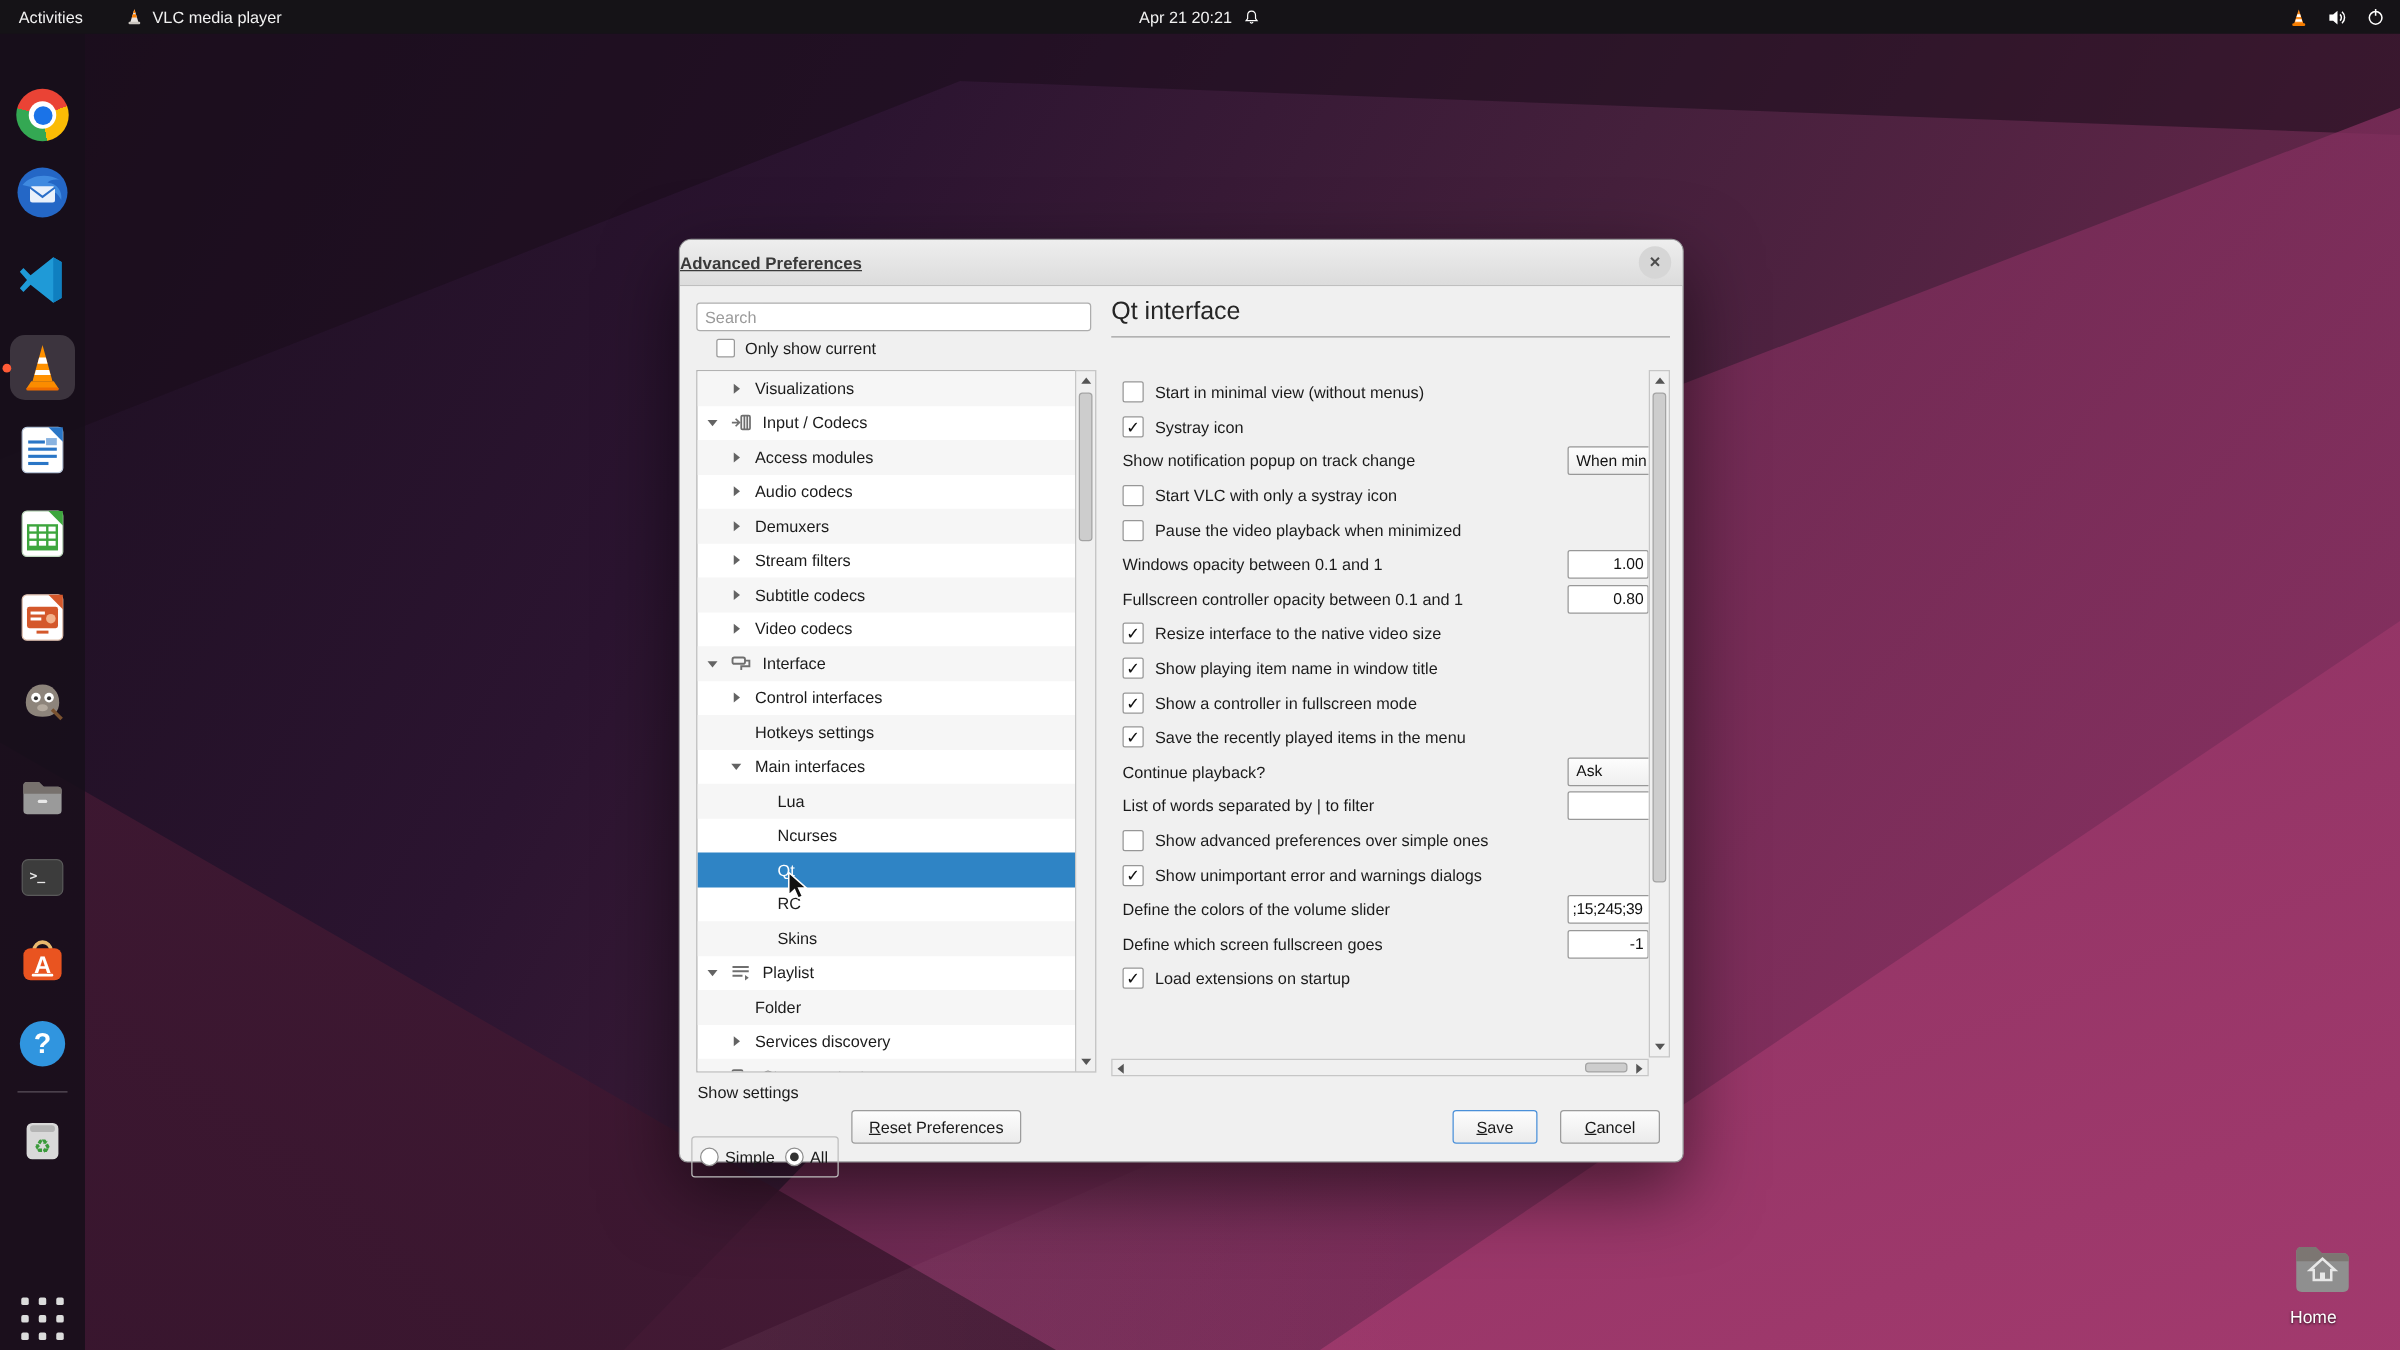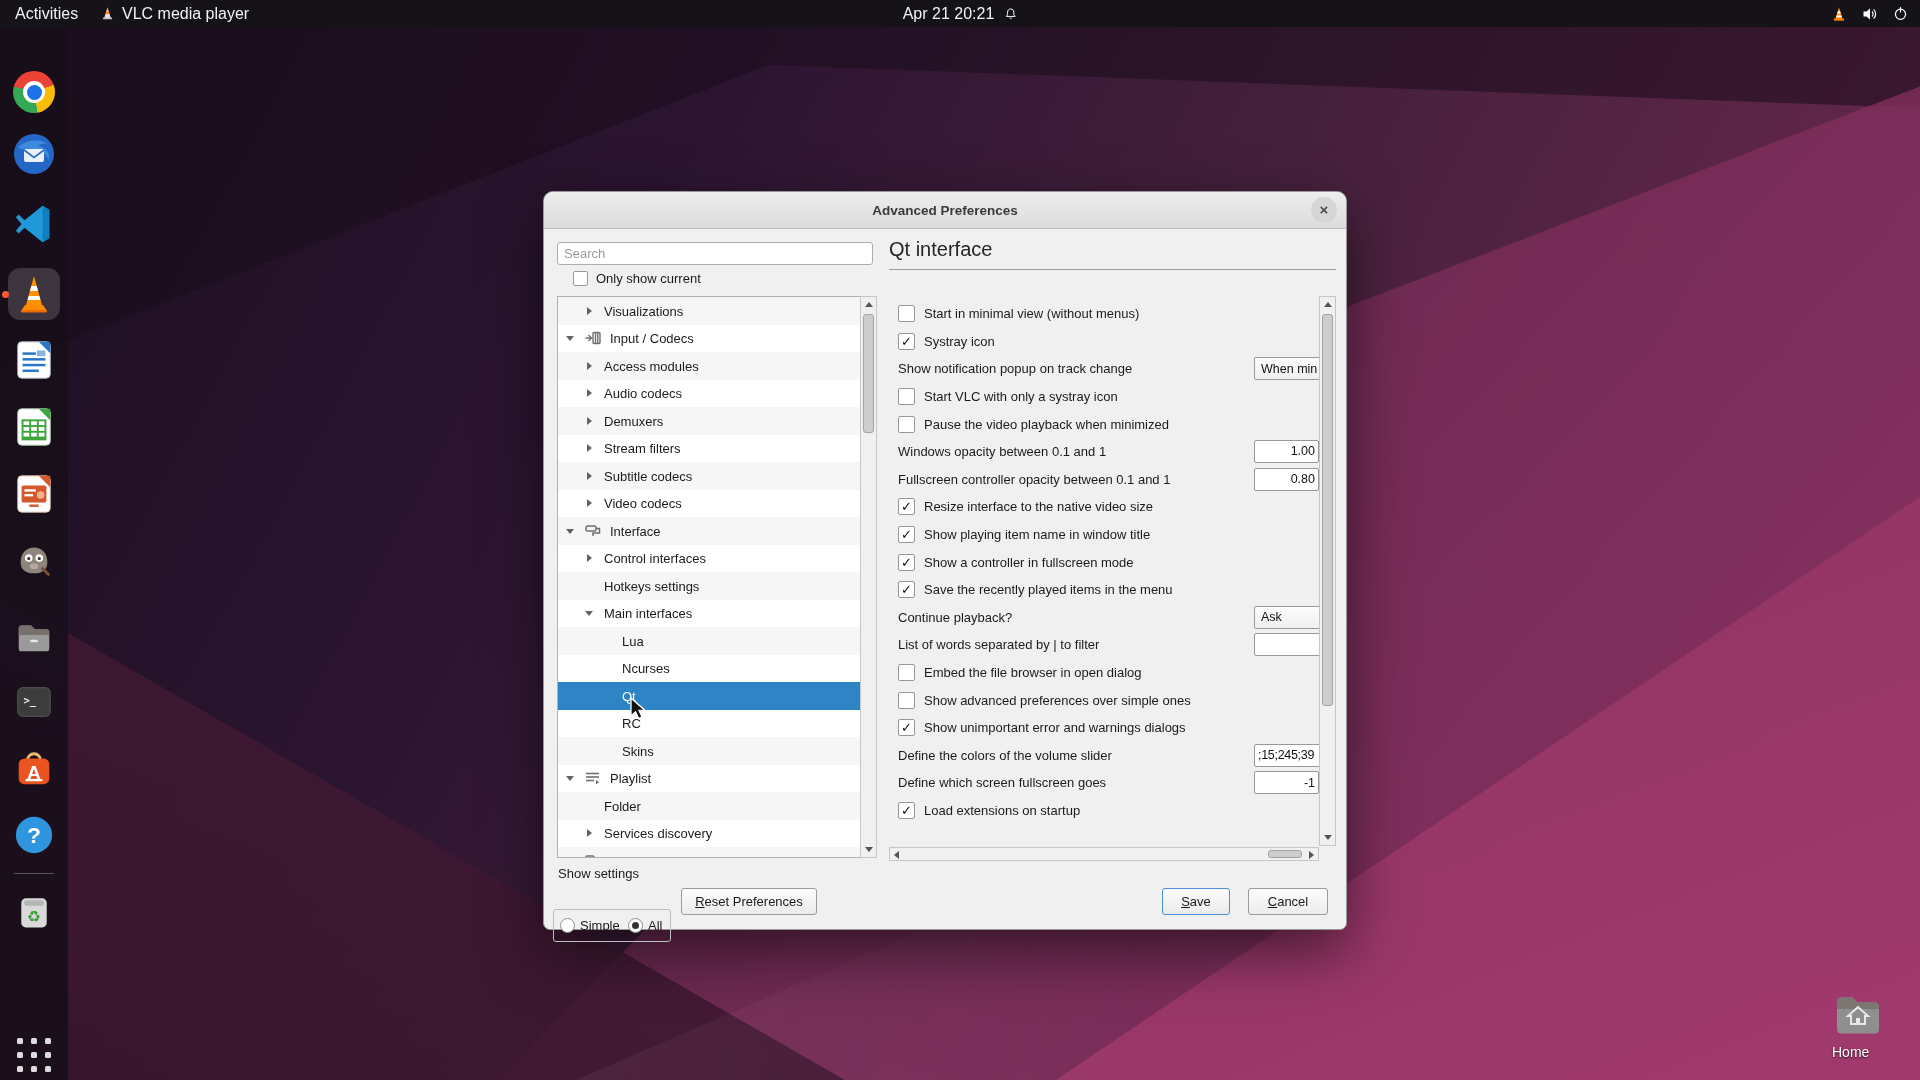--- a/index.html
+++ b/index.html
@@ -15,21 +15,21 @@
             clip-path:polygon(100% 46%,100% 100%,55% 100%);}
   .wall .f3{position:absolute;inset:0;background:linear-gradient(200deg,rgba(82,31,62,.8),rgba(58,22,46,.9));
             clip-path:polygon(0 100%,44% 100%,0 55%);}
   .wall .f4{position:absolute;inset:0;background:rgba(26,12,26,.55);
             clip-path:polygon(0 0,100% 0,100% 10%,40% 6%,0 34%);}
   .wall .f5{position:absolute;inset:0;background:linear-gradient(90deg,rgba(255,190,220,.12),transparent 60%);
             clip-path:polygon(30% 100%,80% 100%,56% 80%);}
 
   
   .topbar{position:absolute;left:0;top:0;right:0;height:27px;background:#151317;color:#fff;
-          font-size:16px;z-index:50;padding-left:32px;}
+          font-size:13px;z-index:50;padding-left:32px;}
   .tb-item{position:absolute;top:0;height:27px;display:flex;align-items:center;gap:7px;color:#f2f2f2;}
   .tb-activities{left:15px;}
   .tb-app{left:100px;}
   .tb-clock{left:50%;transform:translateX(-50%);gap:9px;}
   .tb-right{right:12px;gap:15px;}
   .tb-icon{display:inline-flex;align-items:center;justify-content:center;}
 
   
   .dock{position:absolute;left:0;top:27px;bottom:0;width:68px;background:rgba(23,15,26,.88);z-index:40;}
   .ditem{position:absolute;left:8px;width:52px;height:52px;display:flex;align-items:center;justify-content:center;}
@@ -46,21 +46,21 @@
   
   .home{position:absolute;left:1832px;top:992px;width:62px;z-index:5;}
   .home .lbl{margin-top:4px;color:#fff;font-size:14px;text-shadow:0 1px 2px rgba(0,0,0,.8);}
 
   
   .dlg{position:absolute;left:543px;top:191px;width:802px;height:737px;background:#f0f0f0;
        border:1px solid #98989a;border-radius:10px 10px 7px 7px;
        box-shadow:0 22px 60px rgba(0,0,0,.55);z-index:60;font-size:13px;color:#1b1b1b;}
   .titlebar{position:absolute;left:0;top:0;right:0;height:36px;border-radius:9px 9px 0 0;
        background:linear-gradient(#eeeeee,#dcdcdc);border-bottom:1px solid #bfbfbf;
-       display:flex;align-items:center;justify-content:center;font-weight:bold;font-size:13.5px;color:#3a3a3a;}
+       display:flex;align-items:center;font-weight:bold;font-size:13.5px;color:#3a3a3a;text-decoration:underline;}
   .closebtn{position:absolute;right:9px;top:5px;width:26px;height:26px;border-radius:50%;background:#d6d6d6;
        color:#4d4d4d;font-size:15px;line-height:26px;text-align:center;}
 
   .search{position:absolute;left:13px;top:50px;width:316px;height:23px;border:1px solid #adadad;border-radius:3px;
        background:#fff;font-size:13px;padding:0 6px;color:#222;outline:none;box-sizing:border-box;
        font-family:"Liberation Sans",sans-serif;}
   .search::placeholder{color:#9a9a9a;}
   .onlyrow{position:absolute;left:13px;top:79px;display:flex;align-items:flex-start;gap:8px;padding-left:16px;}
   .cbx{width:15px;height:15px;background:#fff;border:1px solid #999;border-radius:2px;box-sizing:border-box;}
 
@@ -495,24 +495,20 @@
       <div class="prow fld">
           <span class="pl">Continue playback?</span>
           <span class="ctl sel">Ask</span>
         </div>
       <div class="prow fld">
           <span class="pl">List of words separated by | to filter</span>
           <span class="ctl txt"></span>
         </div>
       <div class="prow">
           <span class="cb"></span>
-          <span class="pl">Embed the file browser in open dialog</span>
-        </div>
-      <div class="prow">
-          <span class="cb"></span>
           <span class="pl">Show advanced preferences over simple ones</span>
         </div>
       <div class="prow">
           <span class="cb on"></span>
           <span class="pl">Show unimportant error and warnings dialogs</span>
         </div>
       <div class="prow fld">
           <span class="pl">Define the colors of the volume slider</span>
           <span class="ctl txt">;15;245;39</span>
         </div>

